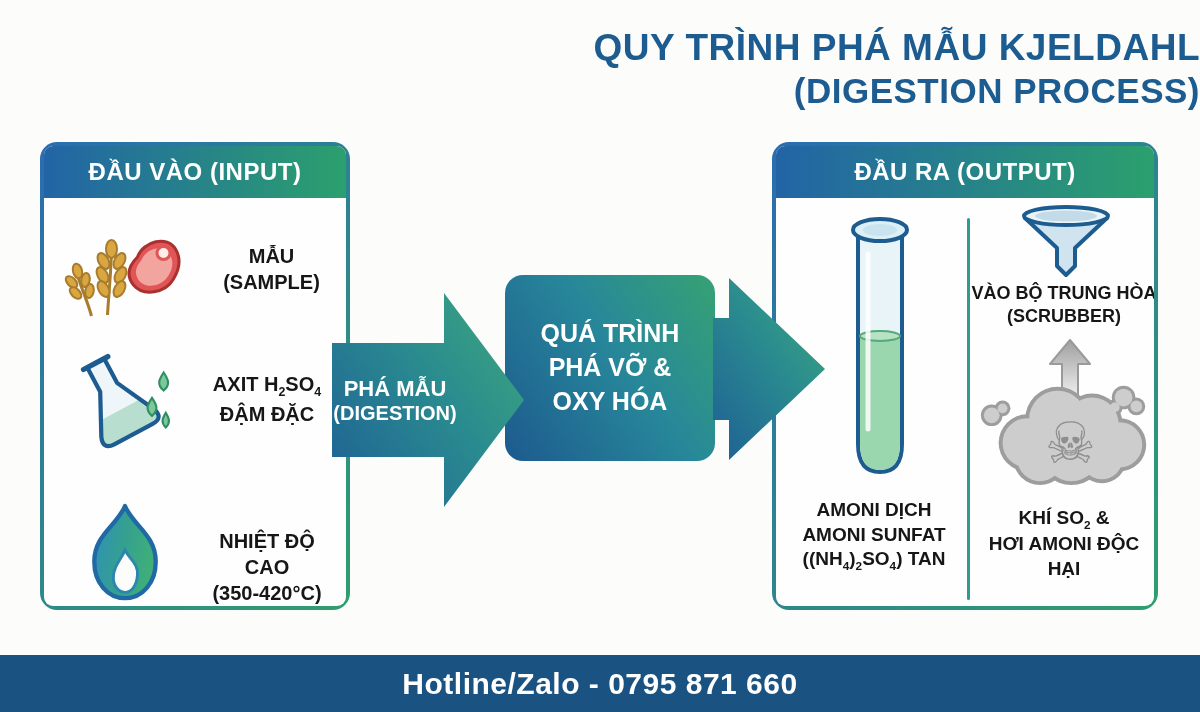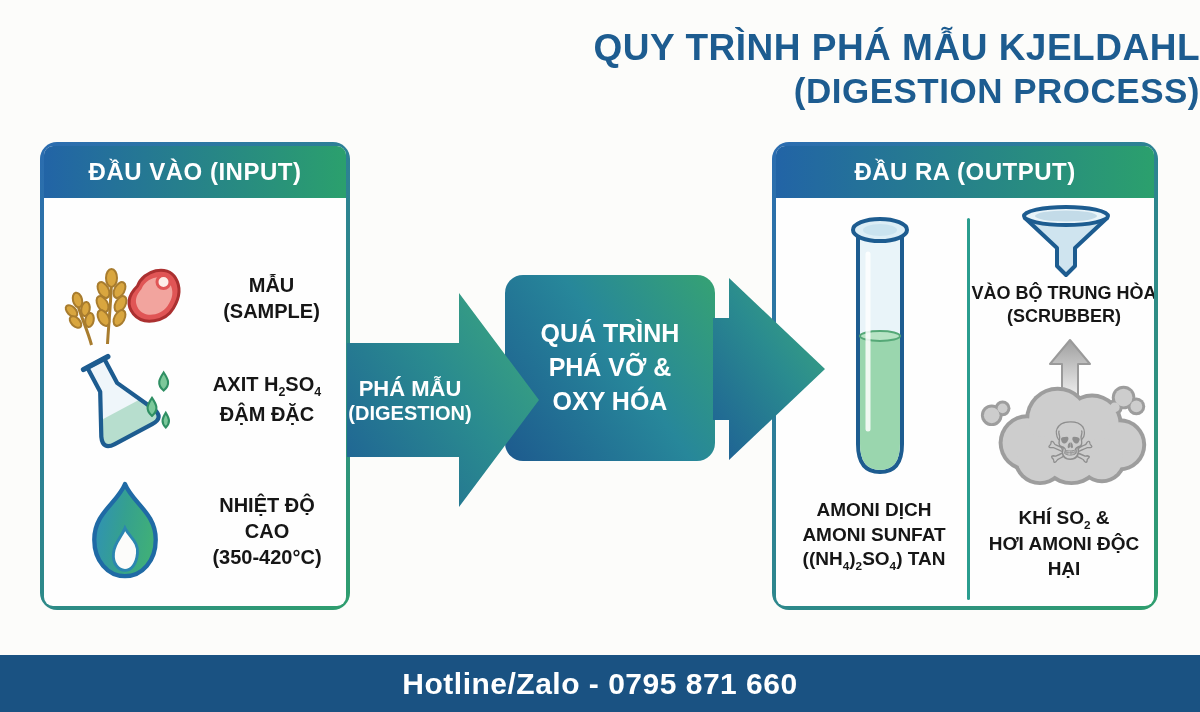--- a/index.html
+++ b/index.html
@@ -25,21 +25,21 @@
   
   .in-row { position:absolute; left:6px; right:6px; height:130px; display:flex; align-items:center; }
   .icon-cell { width:150px; display:flex; align-items:center; justify-content:center; }
   .label-cell { flex:1; text-align:center; color:#161616; font-weight:bold; font-size:20px; line-height:1.3; padding-right:6px; }
   sub { font-size:0.62em; }
 
   
   .flow-arrow { position:absolute; z-index:3;
      background:linear-gradient(55deg,#1e5f95 0%,#2a8b8f 55%,#3ea97b 100%);
      filter:drop-shadow(2px 0 0 #fcfcfa) drop-shadow(-2px 0 0 #fcfcfa) drop-shadow(0 2px 0 #fcfcfa) drop-shadow(0 -2px 0 #fcfcfa); }
-  #arrow1 { left:347px; top:293px; width:192px; height:214px;
+  #arrow1 { left:332px; top:293px; width:192px; height:214px;
      clip-path:polygon(0 50px,112px 50px,112px 0,192px 107px,112px 214px,112px 164px,0 164px); }
   #arrow1 .arrow-label { position:absolute; left:0; top:50px; width:126px; height:114px;
      display:flex; flex-direction:column; align-items:center; justify-content:center;
      color:#ffffff; font-weight:bold; text-align:center; }
   #arrow1 .arrow-label .a1 { font-size:22px; }
   #arrow1 .arrow-label .a2 { font-size:20px; }
   #process-box { position:absolute; left:505px; top:275px; width:210px; height:186px; z-index:2;
      border-radius:18px; background:linear-gradient(55deg,#1d5a8e 0%,#27879a 55%,#36a273 100%);
      display:flex; flex-direction:column; align-items:center; justify-content:center;
      color:#ffffff; font-weight:bold; font-size:25px; line-height:1.35; text-align:center; }
@@ -69,21 +69,21 @@
 
   <div class="title">
     <div class="t1">QUY TRÌNH PHÁ MẪU KJELDAHL</div>
     <div class="t2">(DIGESTION PROCESS)</div>
   </div>
 
   <div class="panel" id="input-panel">
     <div class="panel-inner">
       <div class="panel-header">ĐẦU VÀO (INPUT)</div>
 
-      <div class="in-row" style="top:87px;gap:9px;">
+      <div class="in-row" style="top:58px;gap:9px;">
         <div class="icon-cell">
           <svg width="128" height="100" viewBox="0 0 115 100">
             <g>
               <path d="M24 97 C20 82 14 70 10 56" stroke="#a87c2e" stroke-width="3" fill="none"></path>
               <g fill="#d9a63f" stroke="#a87c2e" stroke-width="2">
                 <ellipse cx="10" cy="52" rx="4.5" ry="7.5" transform="rotate(-15 10 52)"></ellipse>
                 <ellipse cx="4" cy="63" rx="4.2" ry="7" transform="rotate(-45 4 63)"></ellipse>
                 <ellipse cx="18" cy="61" rx="4.2" ry="7" transform="rotate(10 18 61)"></ellipse>
                 <ellipse cx="8" cy="74" rx="4.2" ry="7" transform="rotate(-45 8 74)"></ellipse>
                 <ellipse cx="22" cy="72" rx="4.2" ry="7" transform="rotate(10 22 72)"></ellipse>
@@ -126,21 +126,21 @@
               <path d="M96 64 C99 69 101 73 96 78 C91 73 93 69 96 64 Z"></path>
             </g>
           </svg>
         </div>
         <div class="label-cell">
           <span>AXIT H</span><sub>2</sub><span>SO</span><sub>4</sub><br>
           <span>ĐẬM ĐẶC</span>
         </div>
       </div>
 
-      <div class="in-row" style="top:320px;">
+      <div class="in-row" style="top:330px;align-items:flex-end;">
         <div class="icon-cell">
           <svg width="96" height="106" viewBox="0 0 100 110">
             <defs>
               <linearGradient id="flameGrad" x1="0" y1="0" x2="1" y2="0.25">
                 <stop offset="0" stop-color="#2f8fbc"></stop>
                 <stop offset="0.55" stop-color="#35a08f"></stop>
                 <stop offset="1" stop-color="#3fae7a"></stop>
               </linearGradient>
             </defs>
             <path d="M50 6 C58 26 82 36 82 64 C82 86 68 102 50 102 C32 102 18 86 18 64 C18 36 42 26 50 6 Z" fill="url(#flameGrad)" stroke="#1f6aa5" stroke-width="4.5" stroke-linejoin="round"></path>

